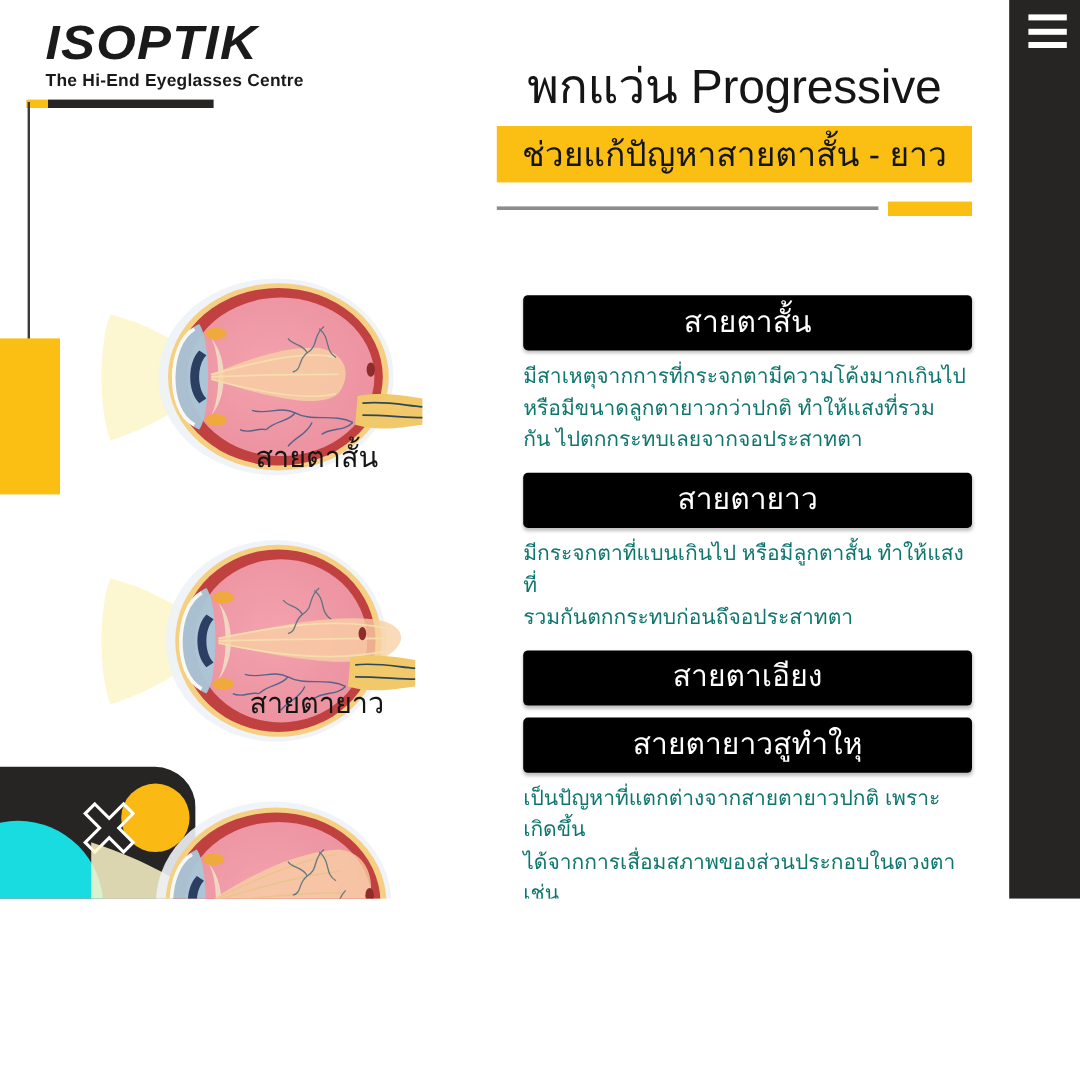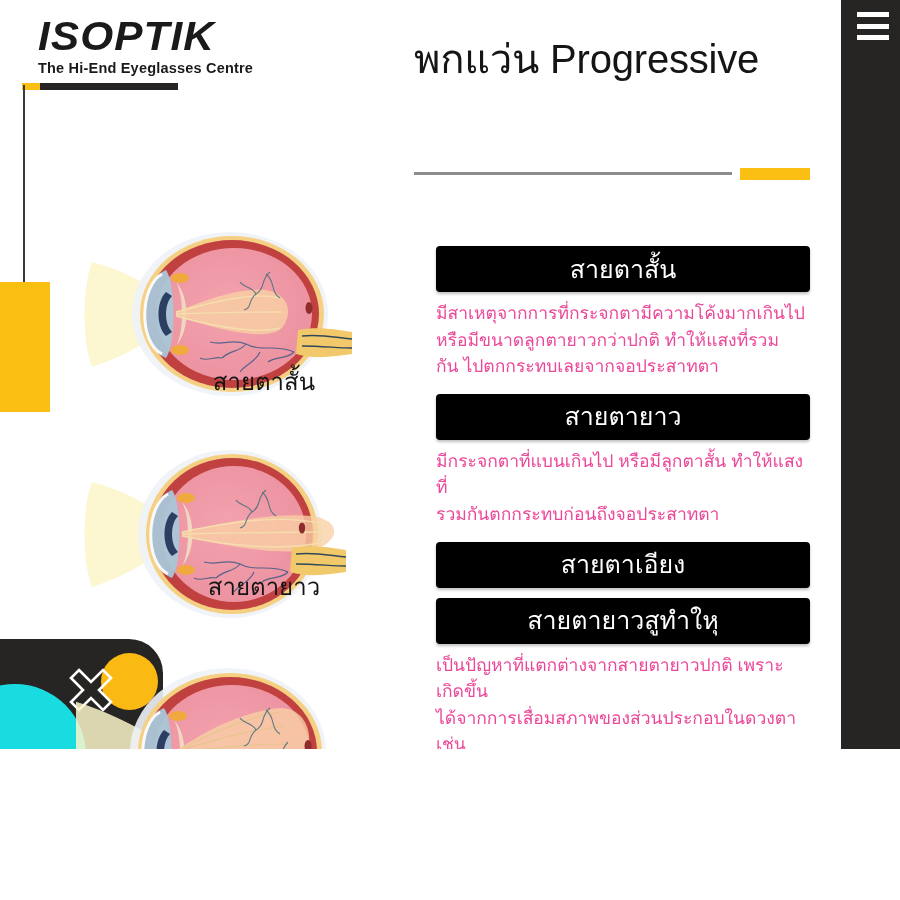--- a/index.html
+++ b/index.html
@@ -150,23 +150,23 @@
     left: 57px;
     top: 39px;
     width: 56px;
     height: 56px;
   }
 
   
   .title-main {
     position: absolute;
     left: 414px;
-    top: 38px;
+    top: 52px;
     width: 396px;
-    text-align: left;
+    text-align: center;
     font-size: 40px;
     color: #151515;
     line-height: 1.08;
     letter-spacing: -0.2px;
     white-space: nowrap;
   }
   .title-band {
     position: absolute;
     left: 414px;
     top: 105px;
@@ -225,21 +225,21 @@
     box-shadow: 0 2px 3px rgba(0,0,0,0.25);
   }
   .block-head-text {
     color: #ffffff;
     font-size: 25px;
     line-height: 1;
   }
   .block-body {
     margin-top: 8px;
     margin-bottom: 14px;
-    color: #ec4899;
+    color: #0f766e;
     font-size: 17.5px;
     line-height: 1.52;
     white-space: pre-line;
   }
 
   
   .diagram {
     position: absolute;
     width: 320px;
     height: 210px;
@@ -286,20 +286,23 @@
   <div class="deco">
     <div class="deco-square"></div>
     <div class="deco-cyan"></div>
     <div class="deco-yellow"></div>
     <svg class="deco-x" viewBox="0 0 56 56">
       <path d="M22 2 L34 14 L46 2 L54 10 L42 22 L54 34 L46 42 L34 30 L22 42 L14 34 L26 22 L14 10 Z" fill="none" stroke="#ffffff" stroke-width="2.6"></path>
     </svg>
   </div>
 
   <div class="title-main">พกแว่น Progressive</div>
+  <div class="title-band">
+    <span class="title-band-text">ช่วยแก้ปัญหาสายตาสั้น - ยาว</span>
+  </div>
   <div class="sep-row">
     <div class="sep-line"></div>
     <div class="sep-block"></div>
   </div>
 
   <div class="diagram d1">
     <svg width="320" height="200" viewBox="0 0 320 200">
       <defs>
         <radialGradient id="vit1" cx="45%" cy="45%" r="70%">
           <stop offset="0%" stop-color="#f3a3ae"></stop>
@@ -458,21 +461,21 @@
       <div class="block-body">มีสาเหตุจากการที่กระจกตามีความโค้งมากเกินไป
 หรือมีขนาดลูกตายาวกว่าปกติ ทำให้แสงที่รวม
 กัน ไปตกกระทบเลยจากจอประสาทตา</div>
     </div>
 
     <div class="block">
       <div class="block-head">
         <span class="block-head-text">สายตายาว</span>
       </div>
       <div class="block-body">มีกระจกตาที่แบนเกินไป หรือมีลูกตาสั้น ทำให้แสงที่
-รวมกันตกกระทบก่อนถึงจอประสาทตา</div>
+รวมกันตกกระทบก่อนถึจอประสาทตา</div>
     </div>
 
     <div class="block">
       <div class="block-head">
         <span class="block-head-text">สายตาเอียง</span>
       </div>
     </div>
 
     <div class="block">
       <div class="block-head">

